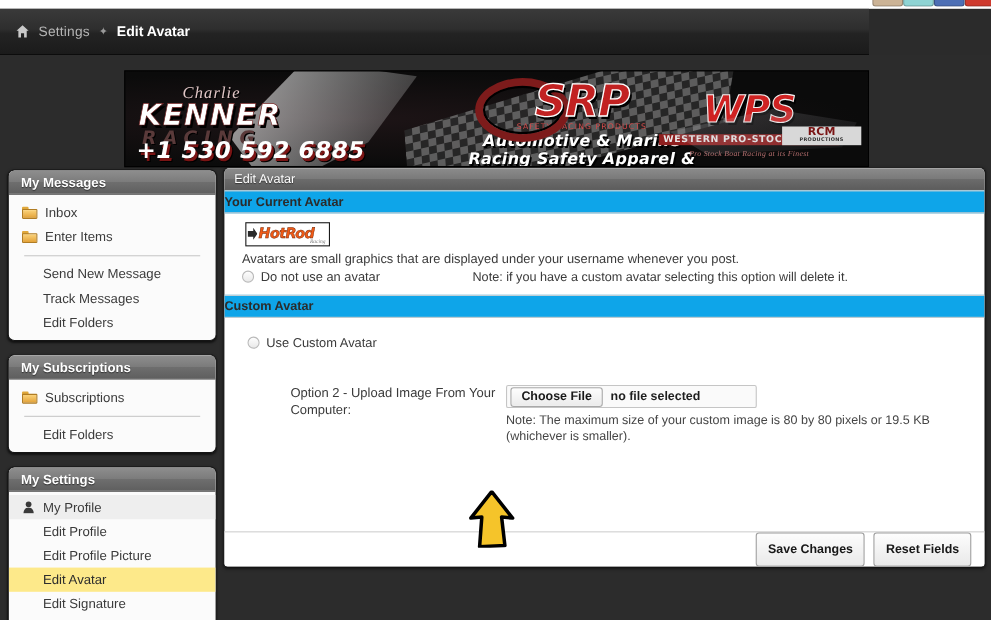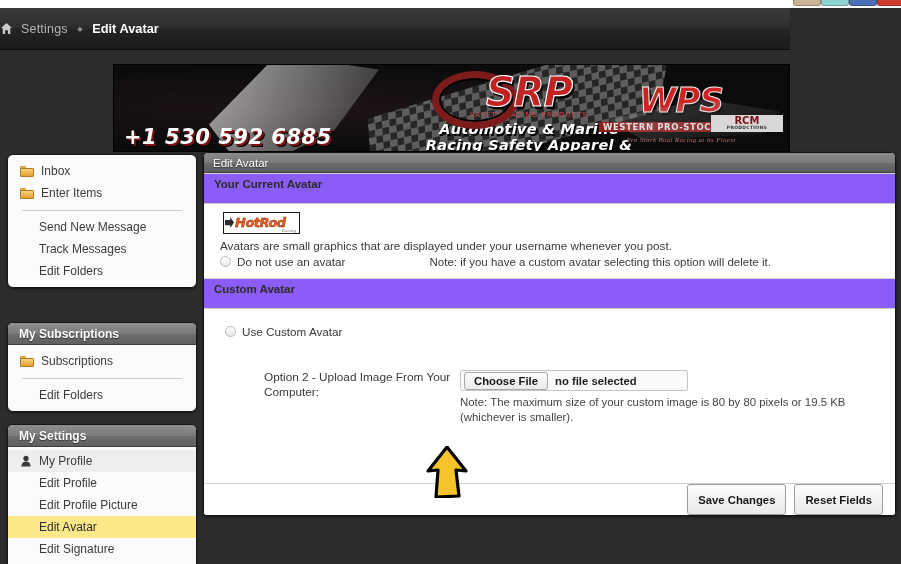--- a/index.html
+++ b/index.html
@@ -19,21 +19,21 @@
   .topstrip .pill {
     position: absolute; top: -10px; height: 16px; width: 28px;
     border-radius: 3px; border: 1px solid rgba(0,0,0,.25);
   }
 
   
   .crumbbar {
     position: absolute; top: 8px; left: 0; width: 790px; height: 42px;
     background: linear-gradient(to bottom,#3a3a3a 0%,#2e2e2e 45%,#232323 55%,#1b1b1b 100%);
     border-bottom: 1px solid #0c0c0c;
-    display: flex; align-items: center; gap: 8px;
+    display: flex; align-items: center; padding-left: 14px; gap: 8px;
   }
   .crumb-home { width: 13px; height: 13px; display: inline-block; position: relative; }
   .crumb-home svg { display: block; }
   .crumb-link {
     color: #b4b4b4; font-size: 12.5px; letter-spacing: .2px;
   }
   .crumb-sep { color: #9a9a9a; font-size: 10px; line-height: 1; padding-top: 2px;}
   .crumb-cur { color: #ffffff; font-size: 12.8px; font-weight: bold; }
 
   
@@ -199,26 +199,25 @@
     overflow: hidden;
   }
   .panel-head {
     height: 20px; line-height: 20px;
     background: linear-gradient(to bottom,#8b8b8b 0%,#7a7a7a 50%,#6c6c6c 51%,#5d5d5d 100%);
     color: #ffffff; font-size: 11.5px; padding-left: 9px;
     text-shadow: 0 1px 1px rgba(0,0,0,.5);
     border-bottom: 1px solid #404040;
   }
   .sect-head {
-    height: 31px; line-height: 21px;
-    background: #8b5cf6;
+    height: 21px; line-height: 21px;
+    background: #0ea5e9;
     border-top: 1px solid #d3d3d3;
     border-bottom: 1px solid #cfcfcf;
     font-size: 11.5px; font-weight: bold; color: #2b2b2b;
-    padding-left: 10px;
   }
   .sect-body { padding: 8px 10px 10px 16px; }
 
   .avatar-thumb {
     width: 77px; height: 22px;
     border: 1px solid #1a1a1a;
     background: #ffffff;
     position: relative; overflow: hidden;
     margin-left: 3px;
   }
@@ -324,20 +323,25 @@
     <span class="crumb-cur">Edit Avatar</span>
   </div>
 
   <div class="pagebg"></div>
 
   <div class="banner">
     <div class="vignette"></div>
     <div class="flag"></div>
     <div class="swoosh"></div>
 
+    <div class="kenner">
+      <div class="script">Charlie</div>
+      <div class="big">KENNER</div>
+      <div class="sub">RACING</div>
+    </div>
     <div class="phone">+1 530 592 6885</div>
 
     <div class="srp">
       <div class="ring"></div>
       <div class="letters">SRP</div>
       <div class="tiny">SAFETY RACING PRODUCTS</div>
       <div class="l1">Automotive &amp; Marine</div>
       <div class="l2">Racing Safety Apparel &amp; Equipment</div>
     </div>
 
@@ -348,20 +352,21 @@
       <div class="t2">Pro Stock Boat Racing at its Finest</div>
     </div>
 
     <div class="rcm">
       <span>RCM</span>
       <small>PRODUCTIONS</small>
     </div>
   </div>
 
   <div class="side-block" style="top:154px;">
+    <div class="side-head">My Messages</div>
     <div class="side-pad"></div>
     <div class="side-item">
       <span class="folder-icon">
           <span class="tab"></span>
           <span class="body"></span>
         </span>
       <span>Inbox</span>
     </div>
     <div class="side-item">
       <span class="folder-icon">

